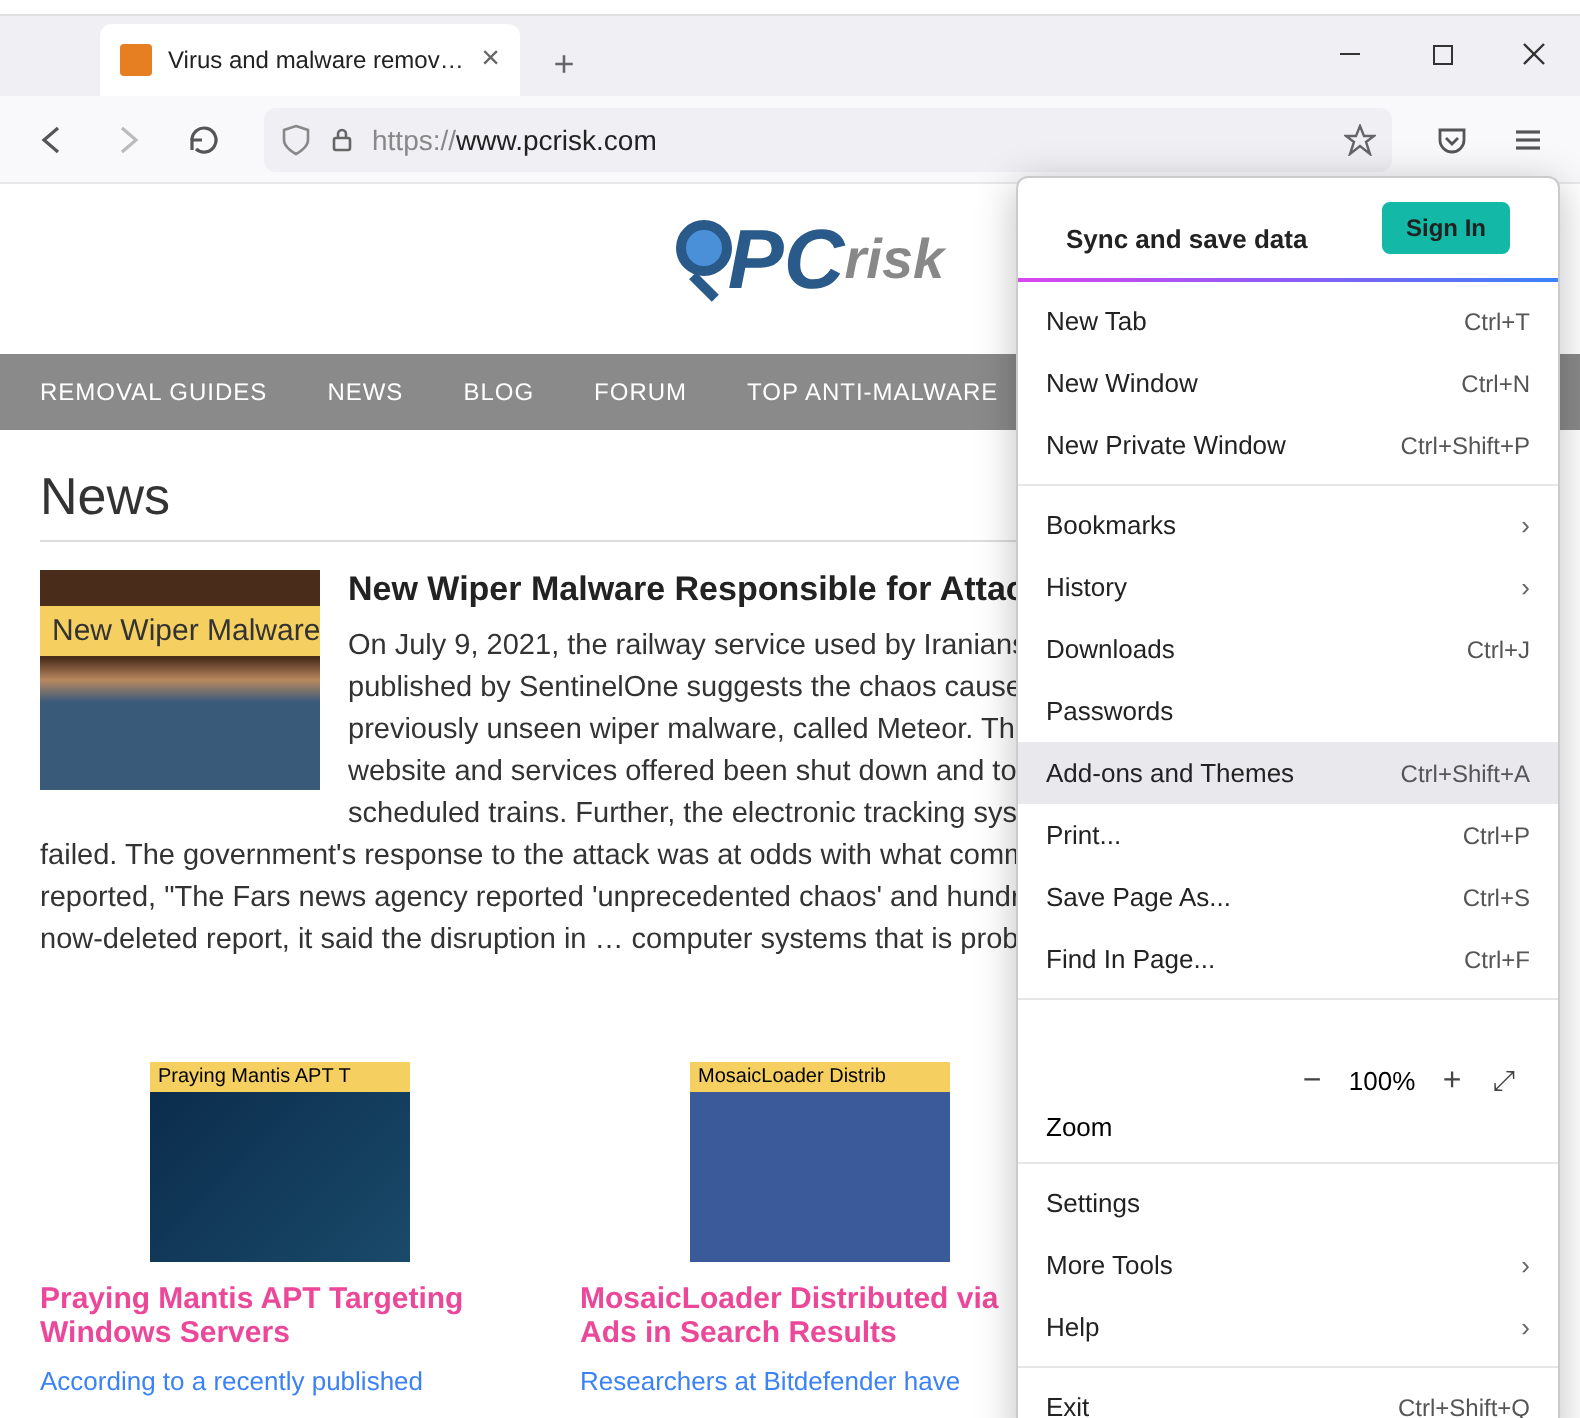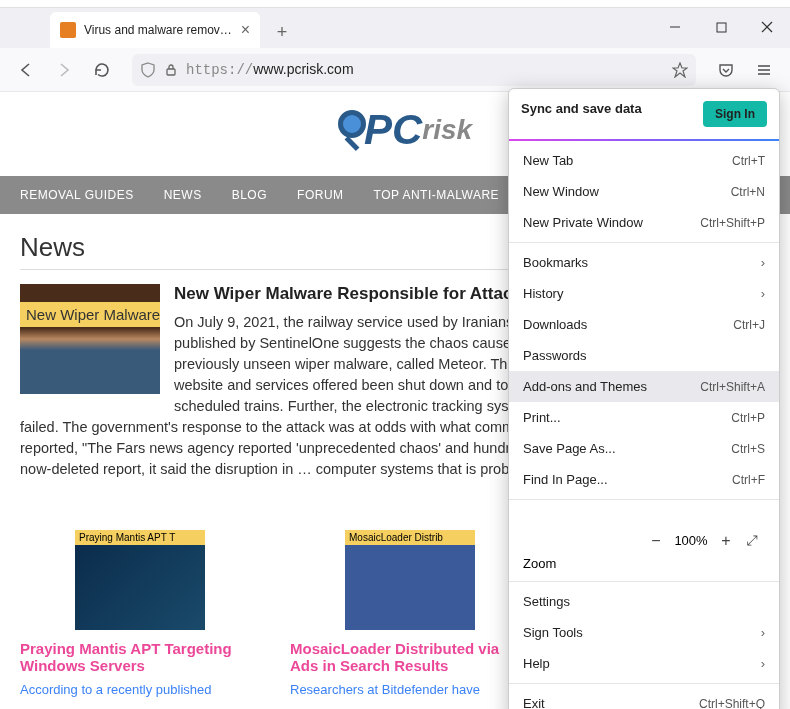--- a/index.html
+++ b/index.html
@@ -13,21 +13,21 @@
 .tab .close-x { font-size: 16px; color: #666; cursor: pointer; }
 .newtab-btn { width: 32px; height: 32px; display: flex; align-items: center; justify-content: center; font-size: 18px; color: #666; margin-left: 6px; }
 .win-controls { position: absolute; top: 12px; right: 0; display: flex; }
 .win-btn { width: 46px; height: 30px; display: flex; align-items: center; justify-content: center; font-size: 14px; color: #333; }
 
 .toolbar { height: 44px; background: #f9f9fb; display: flex; align-items: center; padding: 0 10px; gap: 6px; border-bottom: 1px solid #e8e8e8; }
 .nav-btn { width: 32px; height: 32px; display: flex; align-items: center; justify-content: center; color: #555; border-radius: 4px; }
 .nav-btn.disabled { color: #bbb; }
 .urlbar { flex: 1; height: 32px; background: #f0f0f4; border-radius: 6px; display: flex; align-items: center; padding: 0 8px; gap: 8px; margin: 0 8px; }
 .urlbar .url { flex: 1; font-size: 14px; color: #222; }
-.urlbar .url .proto { color: #888; font-family: Liberation Mono, monospace; }
+.urlbar .url .proto { color: #888; }
 .urlbar .star { color: #666; }
 
 .content { position: relative; height: calc(709px - 8px - 40px - 44px); overflow: hidden; }
 
 .logo-area { text-align: center; padding: 14px 0 22px; }
 .logo { display: inline-flex; align-items: center; font-size: 42px; font-weight: bold; font-style: italic; }
 .logo .mag { width: 40px; height: 40px; position: relative; margin-right: 6px; }
 .logo .mag .ring { width: 28px; height: 28px; border: 5px solid #2a5a8a; border-radius: 50%; position: absolute; background: #4a90d9; }
 .logo .mag .handle { width: 16px; height: 5px; background: #2a5a8a; position: absolute; bottom: 4px; right: -2px; transform: rotate(45deg); }
 .logo .pc { color: #2a5a8a; }
@@ -50,21 +50,21 @@
 .card { width: 240px; }
 .card .cthu { width: 130px; height: 100px; margin: 0 auto 10px; position: relative; background: #1a3a5a; }
 .card .cthu.mantis { background: linear-gradient(135deg, #0a2a4a, #1a4a6a); }
 .card .cthu.mosaic { background: #3a5a9a; }
 .card .cthu .cap { position: absolute; top: 0; left: 0; right: 0; background: #f5d060; font-size: 10px; padding: 2px 4px; white-space: nowrap; overflow: hidden; }
 .card h3 { font-size: 15px; font-weight: bold; color: #ec4899; margin-bottom: 8px; }
 .card p { font-size: 13px; color: #3b82f6; }
 
 
 .menu-panel { position: absolute; top: 88px; right: 10px; width: 272px; background: #fff; border: 1px solid #ccc; border-radius: 6px; box-shadow: 0 4px 20px rgba(0,0,0,0.25); z-index: 100; padding-bottom: 4px; }
-.menu-header { padding: 12px 12px; display: flex; align-items: flex-start; justify-content: space-between; }
+.menu-header { padding: 12px 24px; display: flex; align-items: flex-end; justify-content: space-between; }
 .menu-header .sync { font-size: 13px; font-weight: 600; color: #222; }
 .signin-btn { background: #14b8a6; border: none; border-radius: 4px; padding: 6px 12px; font-size: 12px; font-weight: 600; color: #222; }
 .menu-sep-rainbow { height: 2px; background: linear-gradient(90deg, #d946ef, #8b5cf6, #3b82f6); margin: 0 0 4px; }
 .menu-sep { height: 1px; background: #e5e5e5; margin: 4px 0; }
 .menu-item { display: flex; align-items: center; justify-content: space-between; padding: 8px 14px; font-size: 13px; color: #222; cursor: pointer; }
 .menu-item:hover, .menu-item.highlighted { background: #e8e8ed; }
 .menu-item .shortcut { font-size: 12px; color: #555; }
 .menu-item .chevron { color: #666; }
 .zoom-row { display: flex; align-items: center; padding: 6px 14px; font-size: 13px; }
 .zoom-row .zlabel { flex: 1; margin-top: 46px; }
@@ -268,21 +268,21 @@
     <span class="zbtn">+</span>
     <span class="zbtn full">⤢</span>
   </div>
 
   <div class="menu-sep"></div>
 
   <div class="menu-item">
     <span>Settings</span>
   </div>
   <div class="menu-item">
-    <span>Sign Tools</span>
+    <span>More Tools</span>
     <span class="chevron">›</span>
   </div>
   <div class="menu-item">
     <span>Help</span>
     <span class="chevron">›</span>
   </div>
 
   <div class="menu-sep"></div>
 
   <div class="menu-item">

